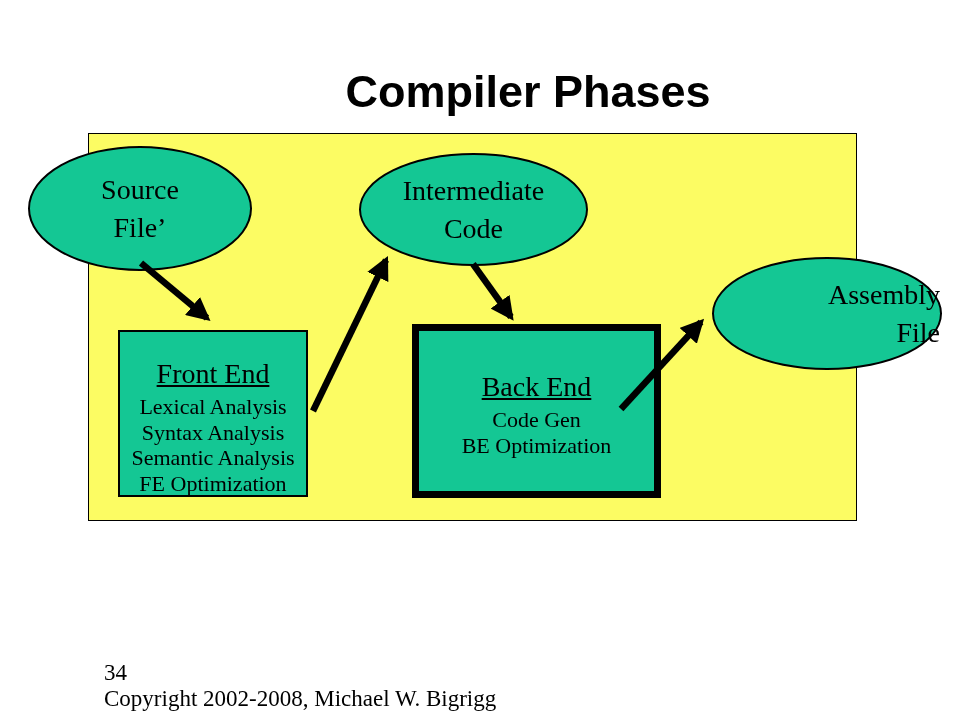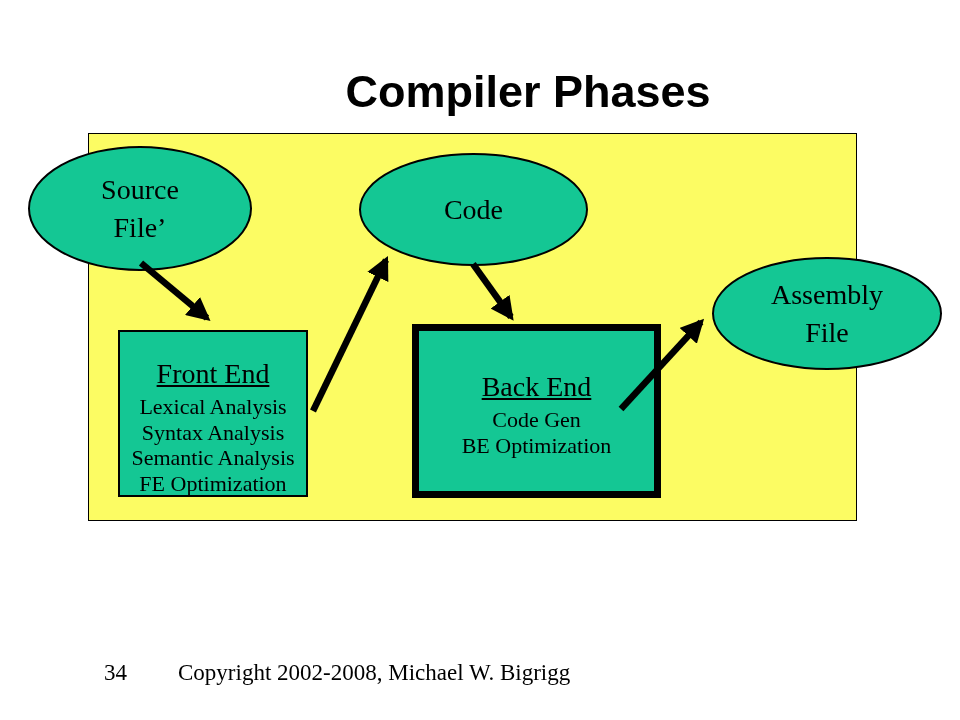--- a/index.html
+++ b/index.html
@@ -37,21 +37,21 @@
     flex-direction: column;
     align-items: center;
     justify-content: center;
     font-size: 28px;
     line-height: 38px;
     color: #000000;
     text-align: center;
   }
   .ellipse-source { left: 28px; top: 146px; width: 220px; height: 121px; }
   .ellipse-intermediate { left: 359px; top: 153px; width: 225px; height: 109px; }
-  .ellipse-assembly { left: 712px; top: 257px; width: 226px; height: 109px; }
+  .ellipse-assembly { left: 712px; top: 257px; width: 226px; height: 109px; align-items: flex-end; }
   .node-box {
     position: absolute;
     background: var(--green, #14C794);
     color: #000000;
     text-align: center;
     box-sizing: border-box;
   }
   .box-frontend {
     left: 118px; top: 330px;
     width: 190px; height: 167px;
@@ -84,36 +84,38 @@
     stroke: #000000;
     stroke-width: 6.5;
     fill: none;
   }
   .footer {
     position: absolute;
     top: 660px; left: 104px;
     font-size: 23px;
     color: #000000;
     display: flex;
+    flex-direction: column;
   }
   .footer .page-num { width: 74px; }
 </style>
 </head>
 <body>
 
 <div class="slide-title">Compiler Phases</div>
 
 <div class="panel"></div>
 
 <div class="node-ellipse ellipse-source">
   <span>Source</span>
   <span>File’</span>
 </div>
 
 <div class="node-ellipse ellipse-intermediate">
+  <span>Intermediate</span>
   <span>Code</span>
 </div>
 
 <div class="node-ellipse ellipse-assembly">
   <span>Assembly</span>
   <span>File</span>
 </div>
 
 <div class="node-box box-frontend">
   <div class="box-title">Front End</div>

